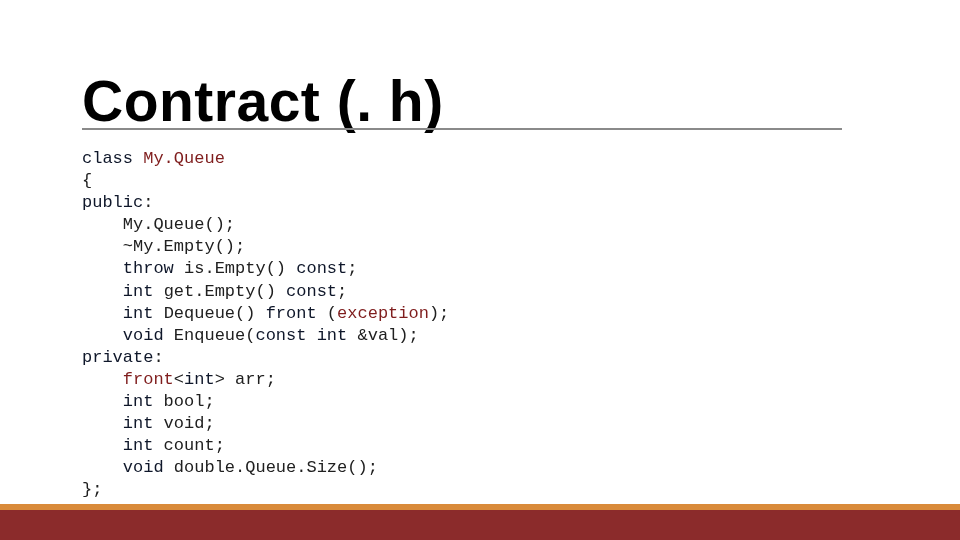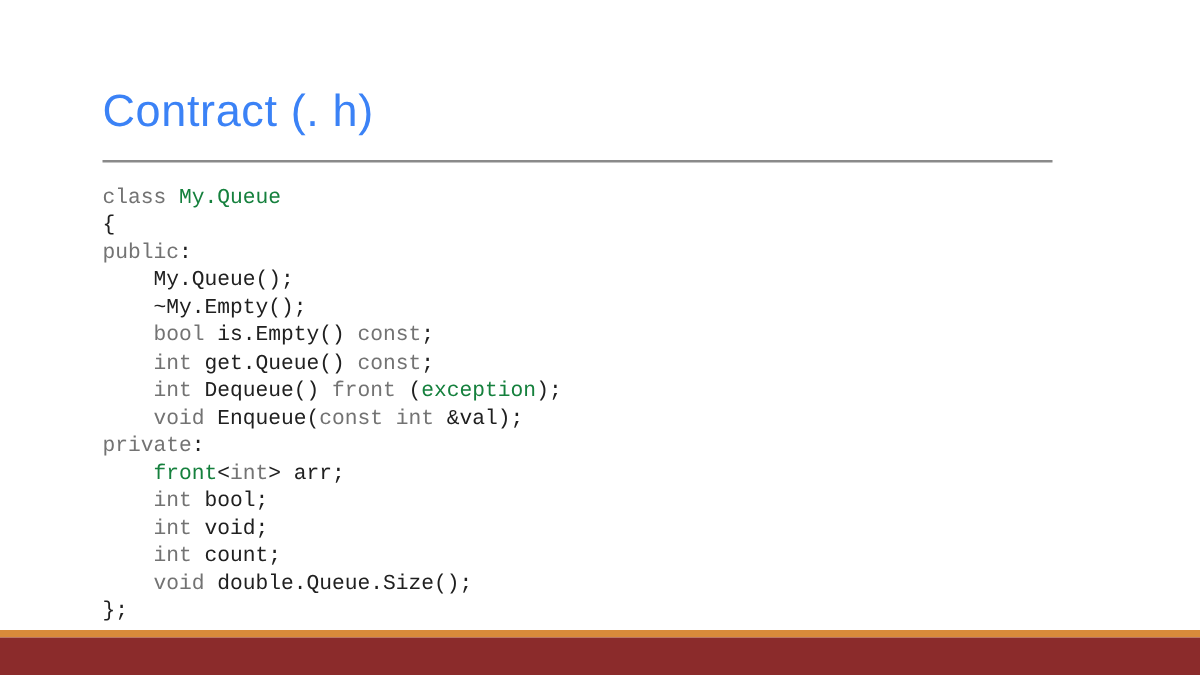--- a/index.html
+++ b/index.html
@@ -14,45 +14,45 @@
   .slide {
     position: relative;
     width: 960px;
     height: 540px;
     box-sizing: border-box;
   }
   .title {
     position: absolute;
     left: 82px;
     top: 68px;
-    font-size: 36px;
-    font-weight: 400;
-    color: #3b82f6;
+    font-size: 57px;
+    font-weight: 700;
+    color: #000000;
     letter-spacing: 0.5px;
   }
   .title-underline {
     position: absolute;
     left: 82px;
     top: 128px;
     width: 760px;
     height: 2px;
     background: #8a8a8a;
   }
   .code {
     position: absolute;
     left: 82px;
     top: 148px;
     font-family: Consolas, "Courier New", monospace;
     font-size: 17px;
     line-height: 1.3;
     color: #202020;
     white-space: pre;
   }
-  .kw   { color: #737373; }
-  .cls  { color: #15803d; }
+  .kw   { color: #0f172a; }
+  .cls  { color: #7f1d1d; }
   .bottom-bar {
     position: absolute;
     left: 0;
     bottom: 0;
     width: 960px;
     height: 30px;
     background: #8b2b2b;
   }
   .bottom-accent {
     position: absolute;
@@ -69,22 +69,22 @@
 <div class="slide">
 
   <div class="title">Contract (. h)</div>
   <div class="title-underline"></div>
 
   <div class="code"><span><span class="kw">class</span><span> </span><span class="cls">My.Queue</span></span>
 <span>{</span>
 <span><span class="kw">public</span><span>:</span></span>
 <span><span>    </span><span>My.Queue();</span></span>
 <span><span>    </span><span>~My.Empty();</span></span>
-<span><span>    </span><span class="kw">bool</span><span> </span><span>is.Empty() </span><span class="kw">const</span><span>;</span></span>
-<span><span>    </span><span class="kw">int</span><span> </span><span>get.Queue() </span><span class="kw">const</span><span>;</span></span>
+<span><span>    </span><span class="kw">throw</span><span> </span><span>is.Empty() </span><span class="kw">const</span><span>;</span></span>
+<span><span>    </span><span class="kw">int</span><span> </span><span>get.Empty() </span><span class="kw">const</span><span>;</span></span>
 <span><span>    </span><span class="kw">int</span><span> </span><span>Dequeue() </span><span class="kw">front</span><span> (</span><span class="cls">exception</span><span>);</span></span>
 <span><span>    </span><span class="kw">void</span><span> </span><span>Enqueue(</span><span class="kw">const</span><span> </span><span class="kw">int</span><span> &amp;val);</span></span>
 <span><span class="kw">private</span><span>:</span></span>
 <span><span>    </span><span class="cls">front</span><span>&lt;</span><span class="kw">int</span><span>&gt; arr;</span></span>
 <span><span>    </span><span class="kw">int</span><span> bool;</span></span>
 <span><span>    </span><span class="kw">int</span><span> void;</span></span>
 <span><span>    </span><span class="kw">int</span><span> count;</span></span>
 <span><span>    </span><span class="kw">void</span><span> double.Queue.Size();</span></span>
 <span>};</span></div>
 

